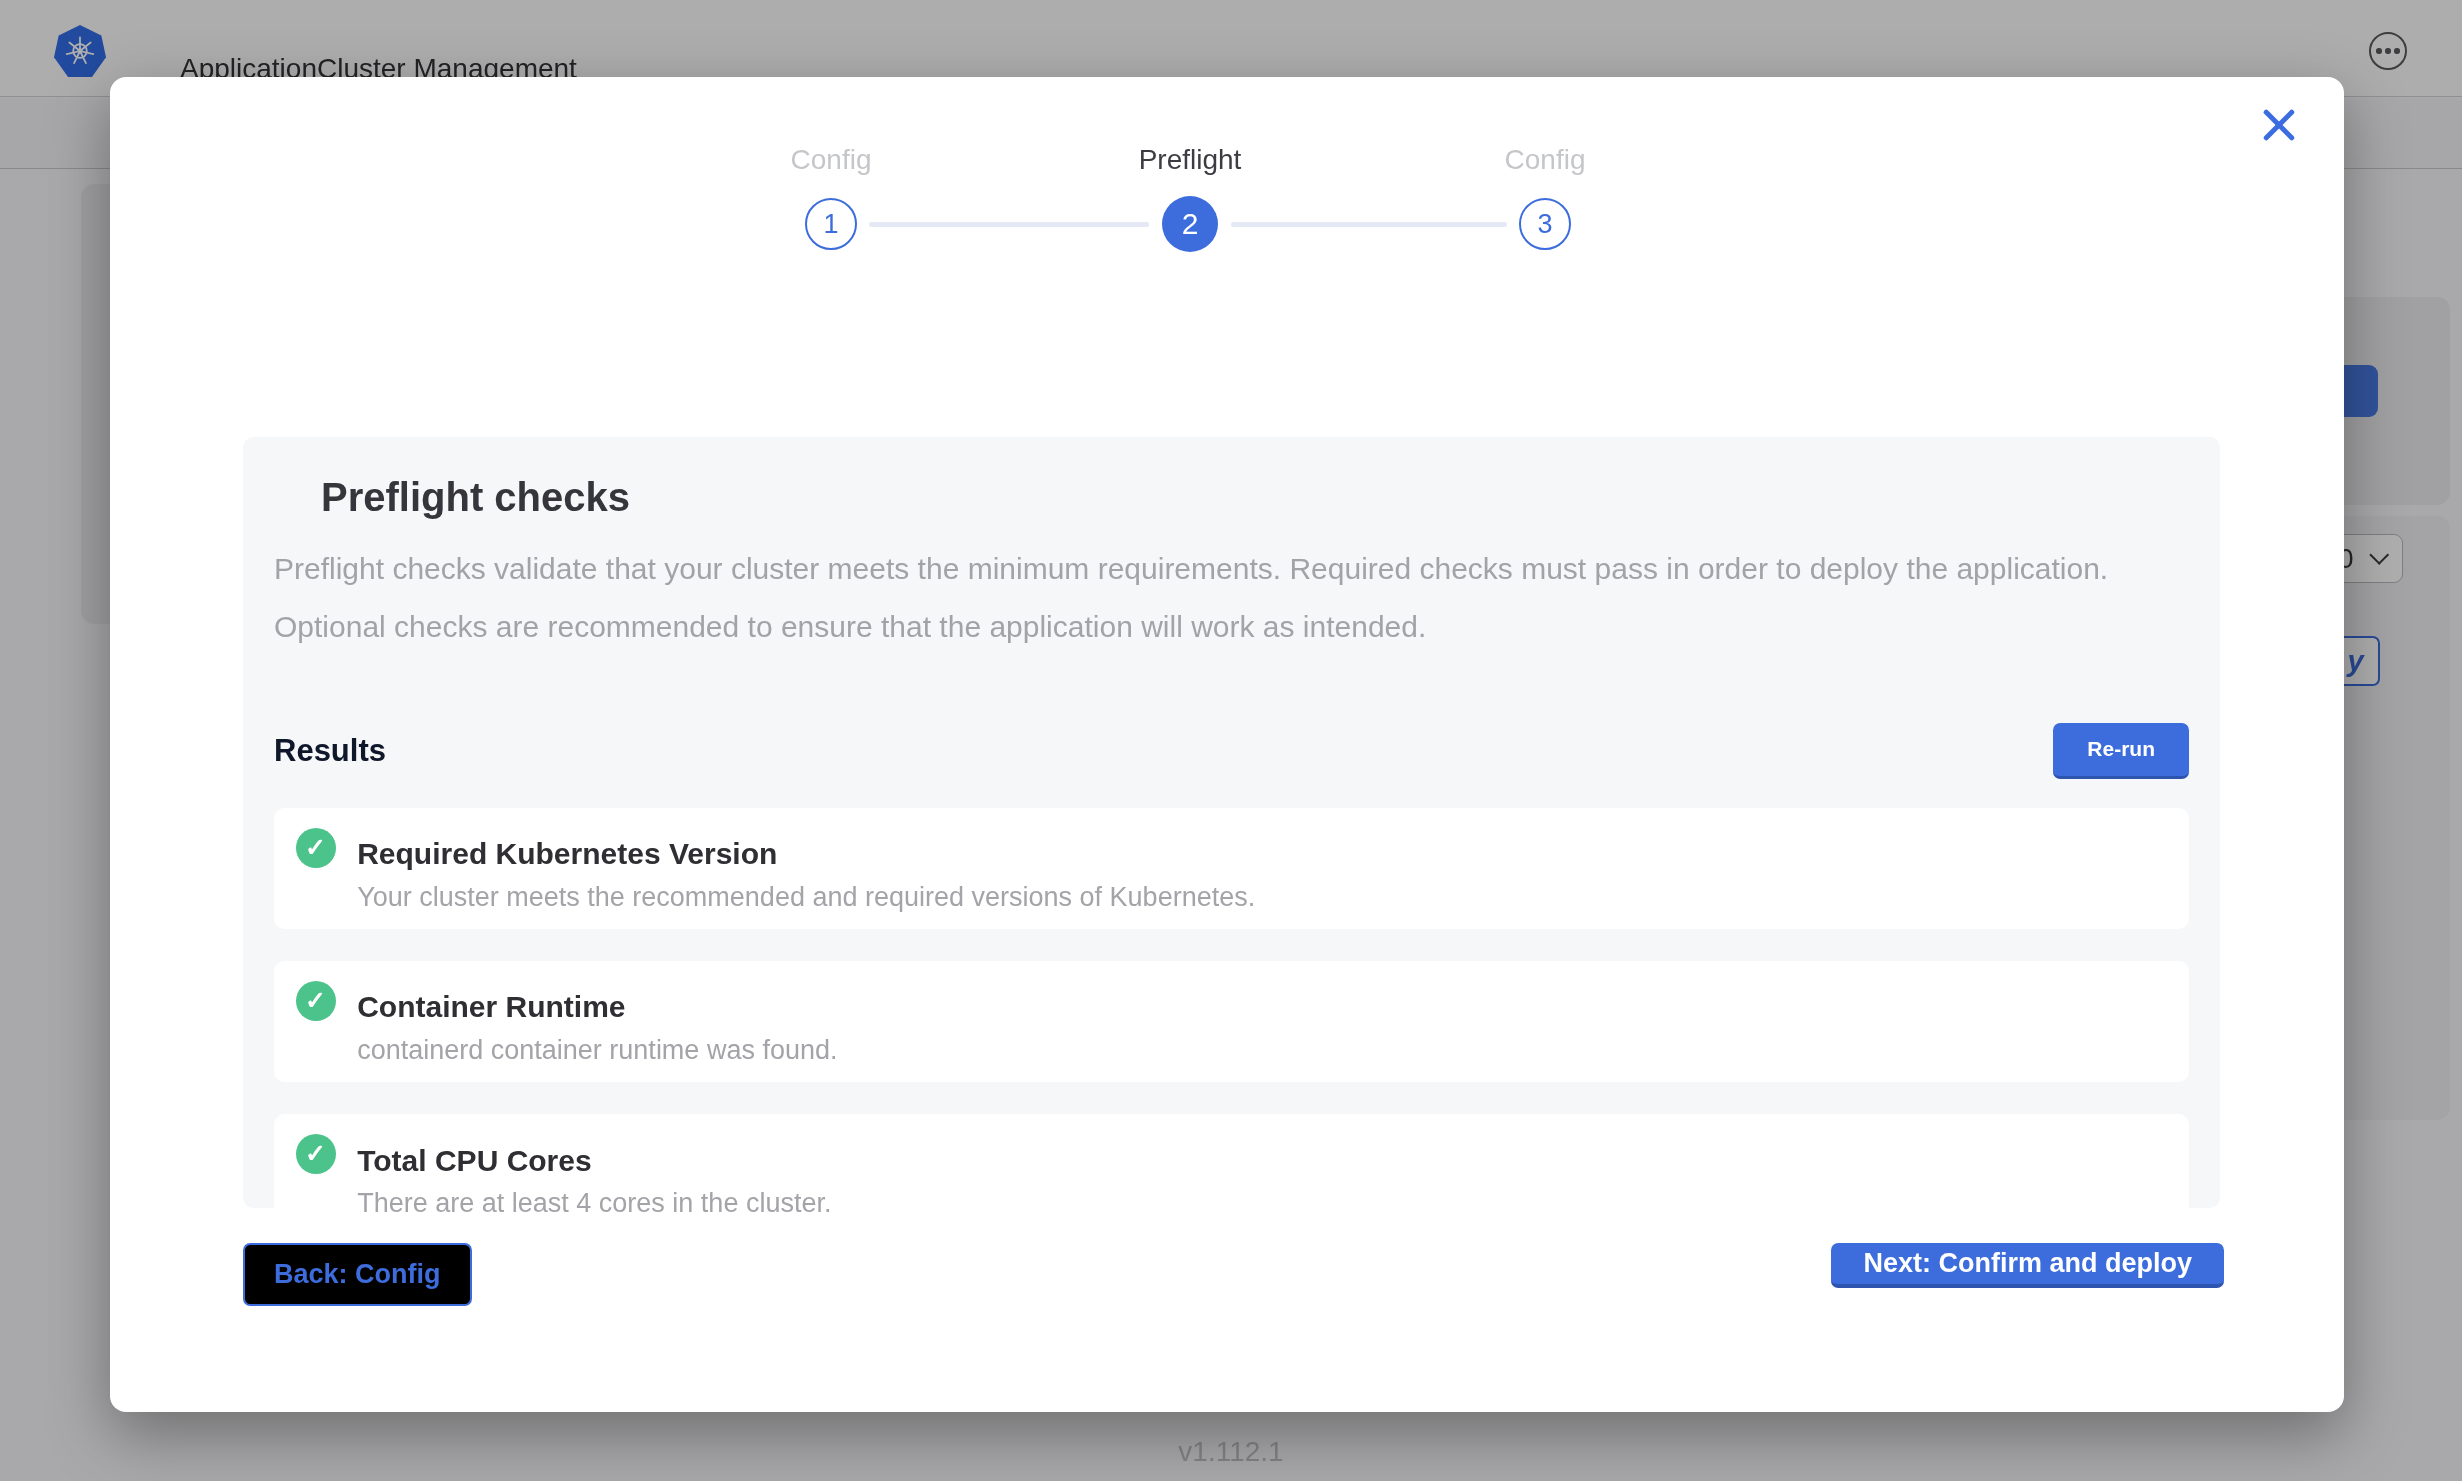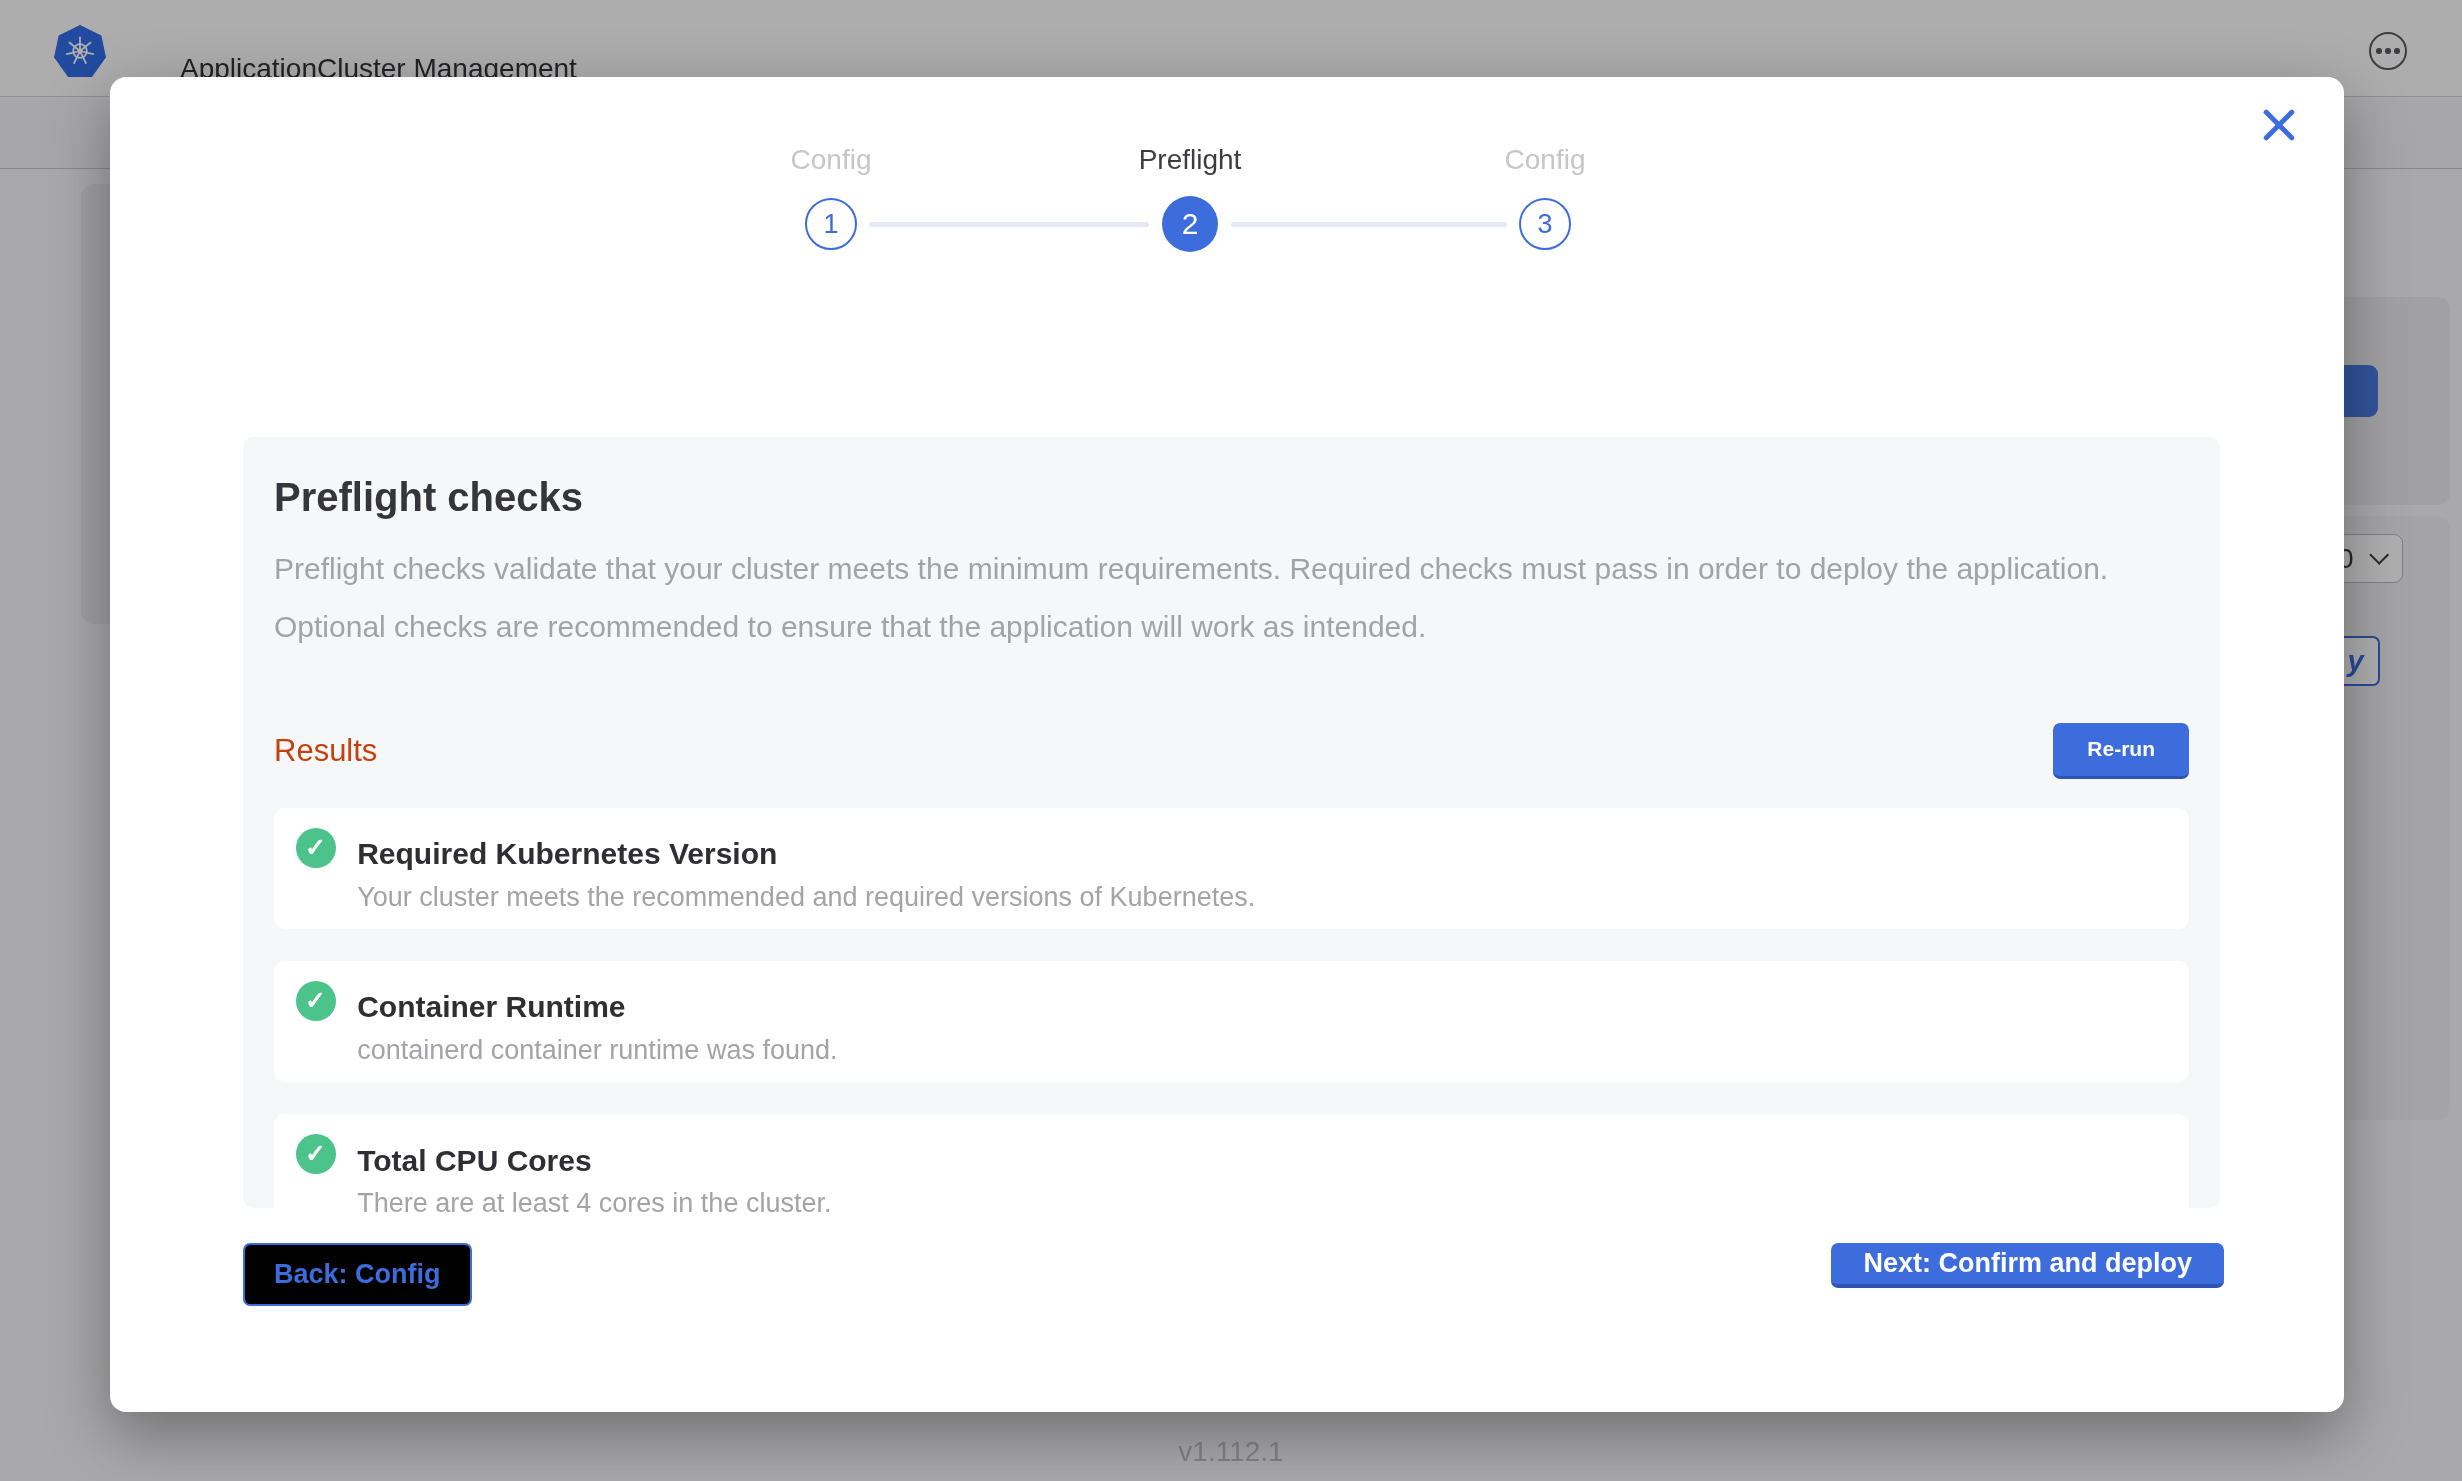--- a/index.html
+++ b/index.html
@@ -97,29 +97,29 @@
   }
   .step-1 { left: 604px; } .step-2 { left: 963px; } .step-3 { left: 1318px; }
   .step-line { position: absolute; top: 145px; height: 4.5px; border-radius: 2.7px; background: #e5e8f5; }
   .line-1 { left: 759px; width: 280px; } .line-2 { left: 1121px; width: 276px; }
 
   
   .panel {
     position: absolute; left: 133px; top: 360px; width: 1977px; height: 771px;
     background: #f6f7f9; border-radius: 10.8px; padding: 23.4px 31px;
   }
-  .panel-title { font-size: 40px; font-weight: bold; color: #35353b; margin-top: 14.4px; }
+  .panel-title { font-size: 40px; font-weight: bold; color: #35353b; margin-top: 14.4px; margin-left: 47px; }
   .panel-desc {
     margin-top: 20px; font-size: 30px; line-height: 58px;
     color: #a2a2a7; max-width: 1914px;
   }
   .results-row {
     margin-top: 67px; display: flex; justify-content: space-between; align-items: center;
   }
-  .results-label { font-size: 31px; font-weight: normal; color: #c2410c; }
+  .results-label { font-size: 31px; font-weight: bold; color: #0f172a; }
   .rerun-btn {
     height: 56px; padding: 0 34px; font-size: 21px; font-weight: bold;
     font-family: "Liberation Sans", sans-serif;
     color: #fff; background: #3d6ddc; border: none; border-bottom: 3.6px solid #2d55b0;
     border-radius: 7.2px; cursor: pointer;
   }
   .cards { margin-top: 29px; }
   .card {
     background: #fff; border-radius: 10.8px; padding: 14.4px 21.6px 16px;
     display: flex; gap: 21.6px; margin-bottom: 32px;

